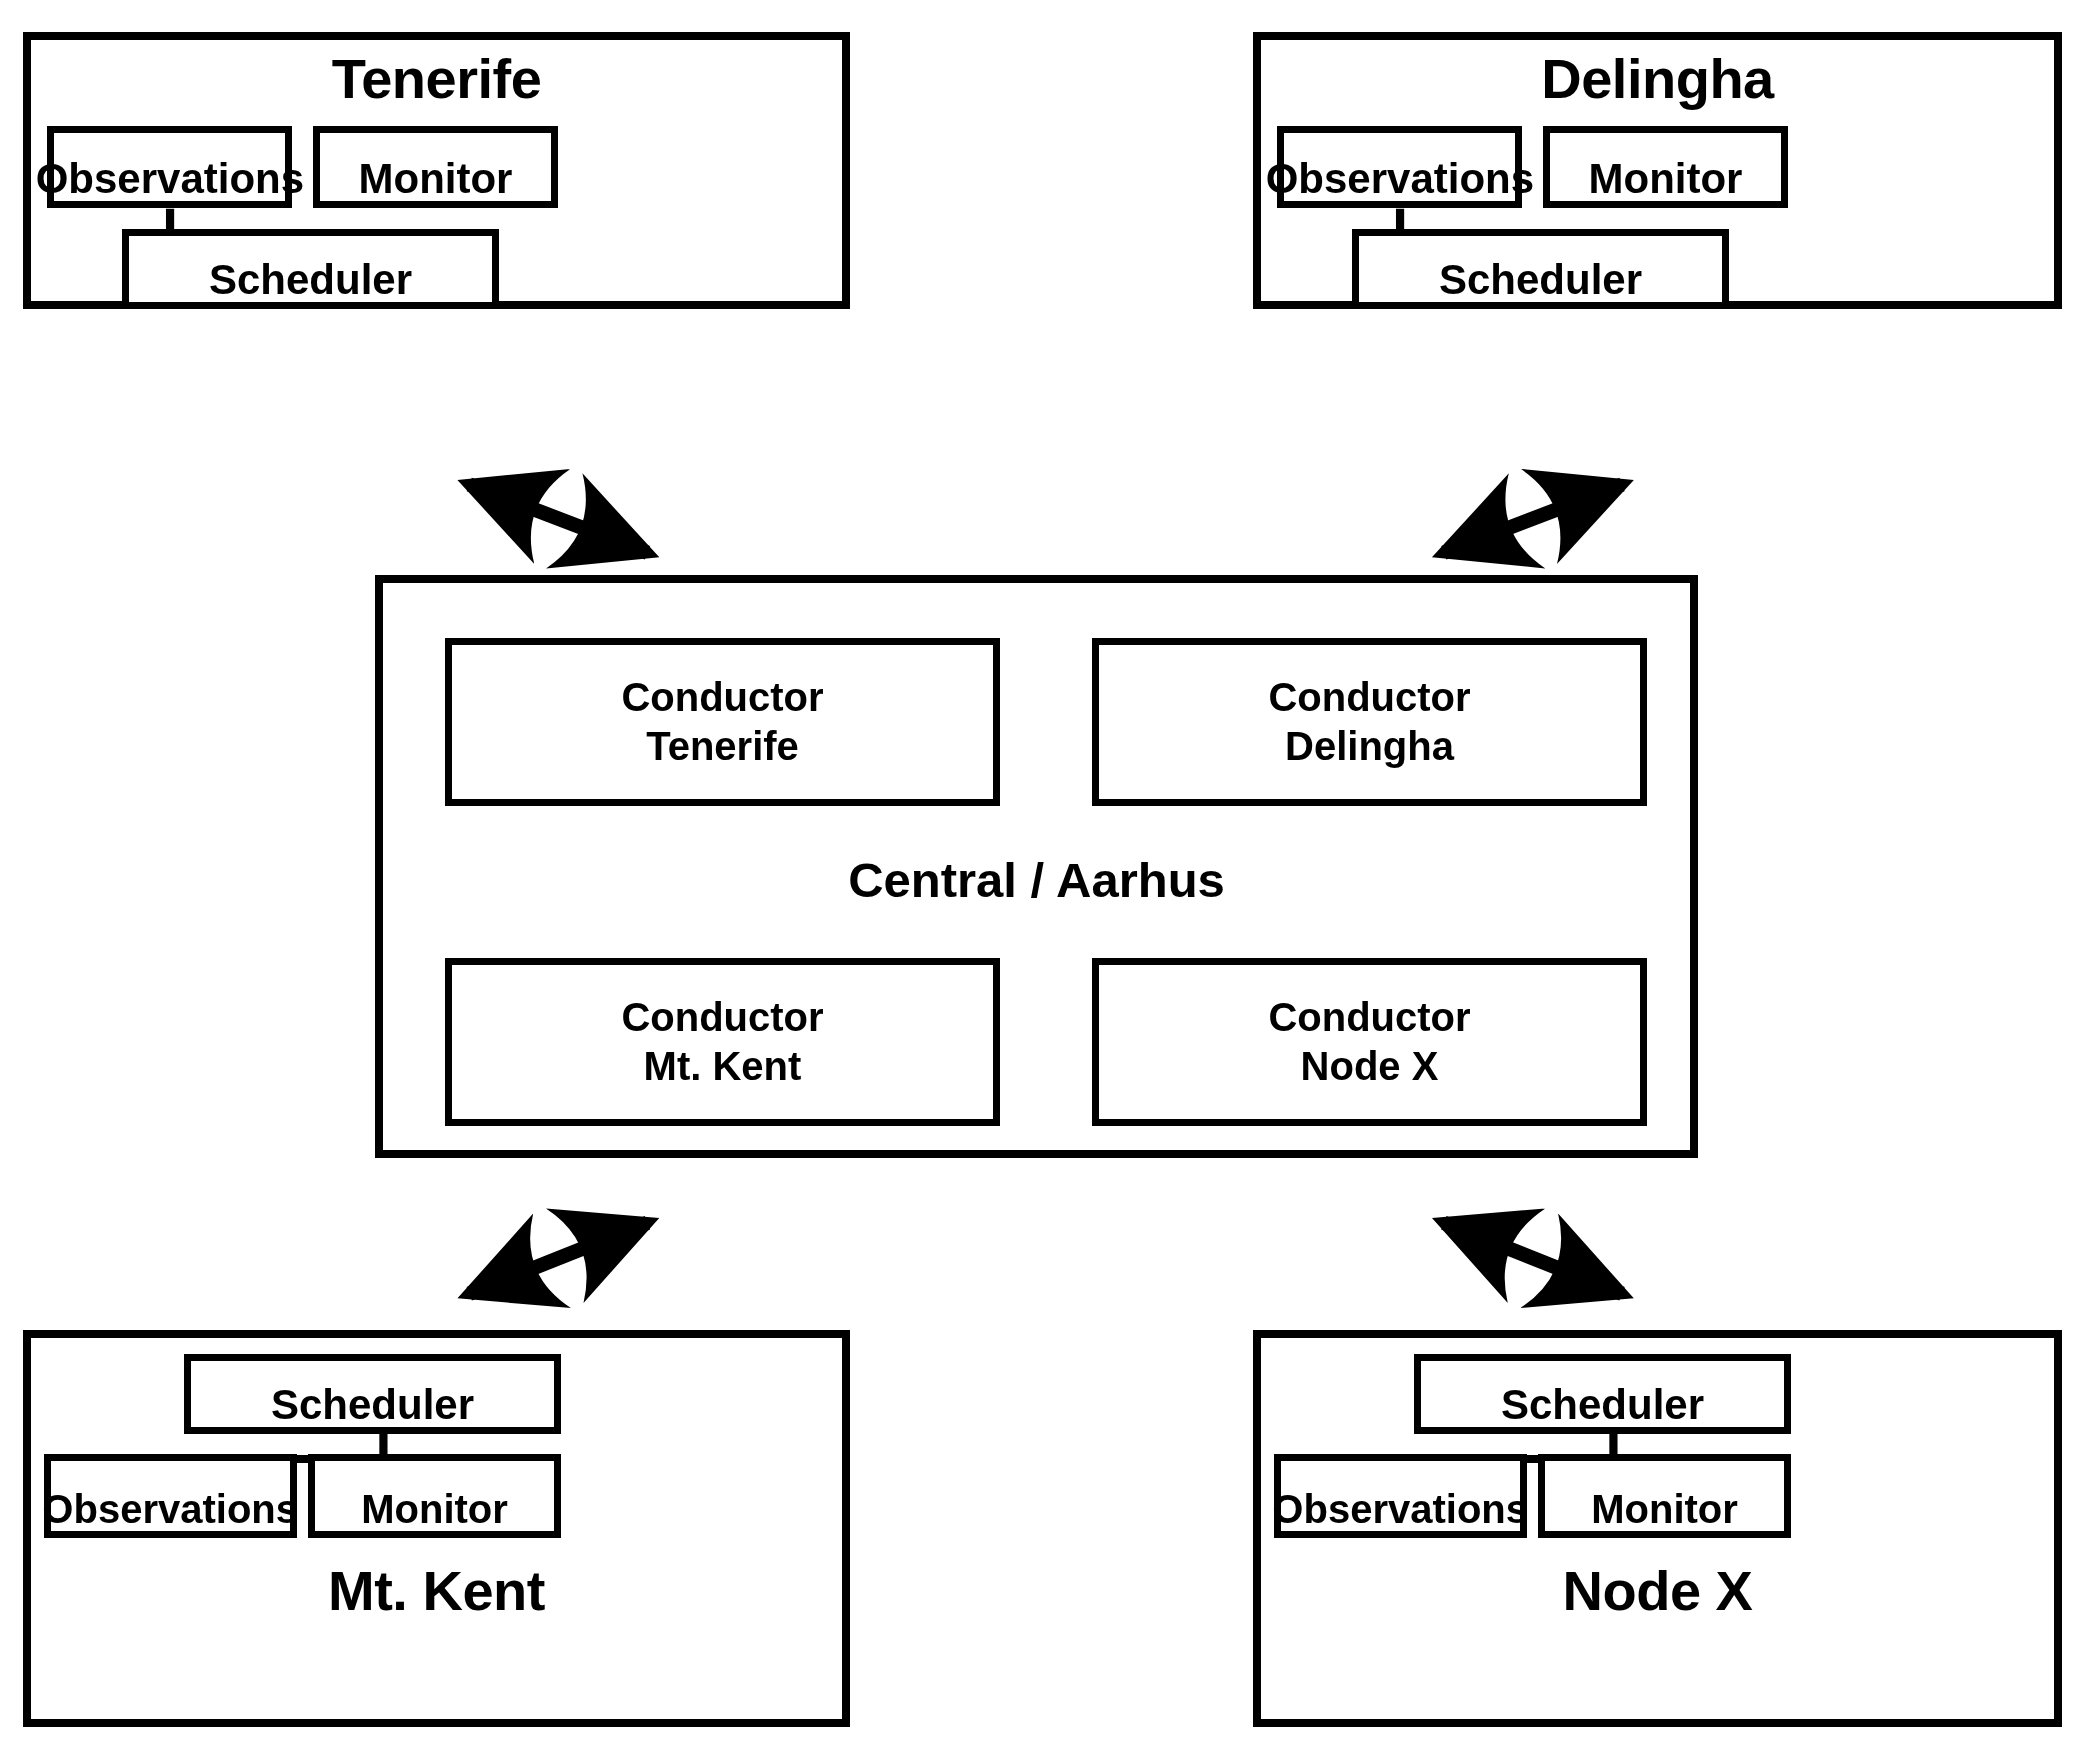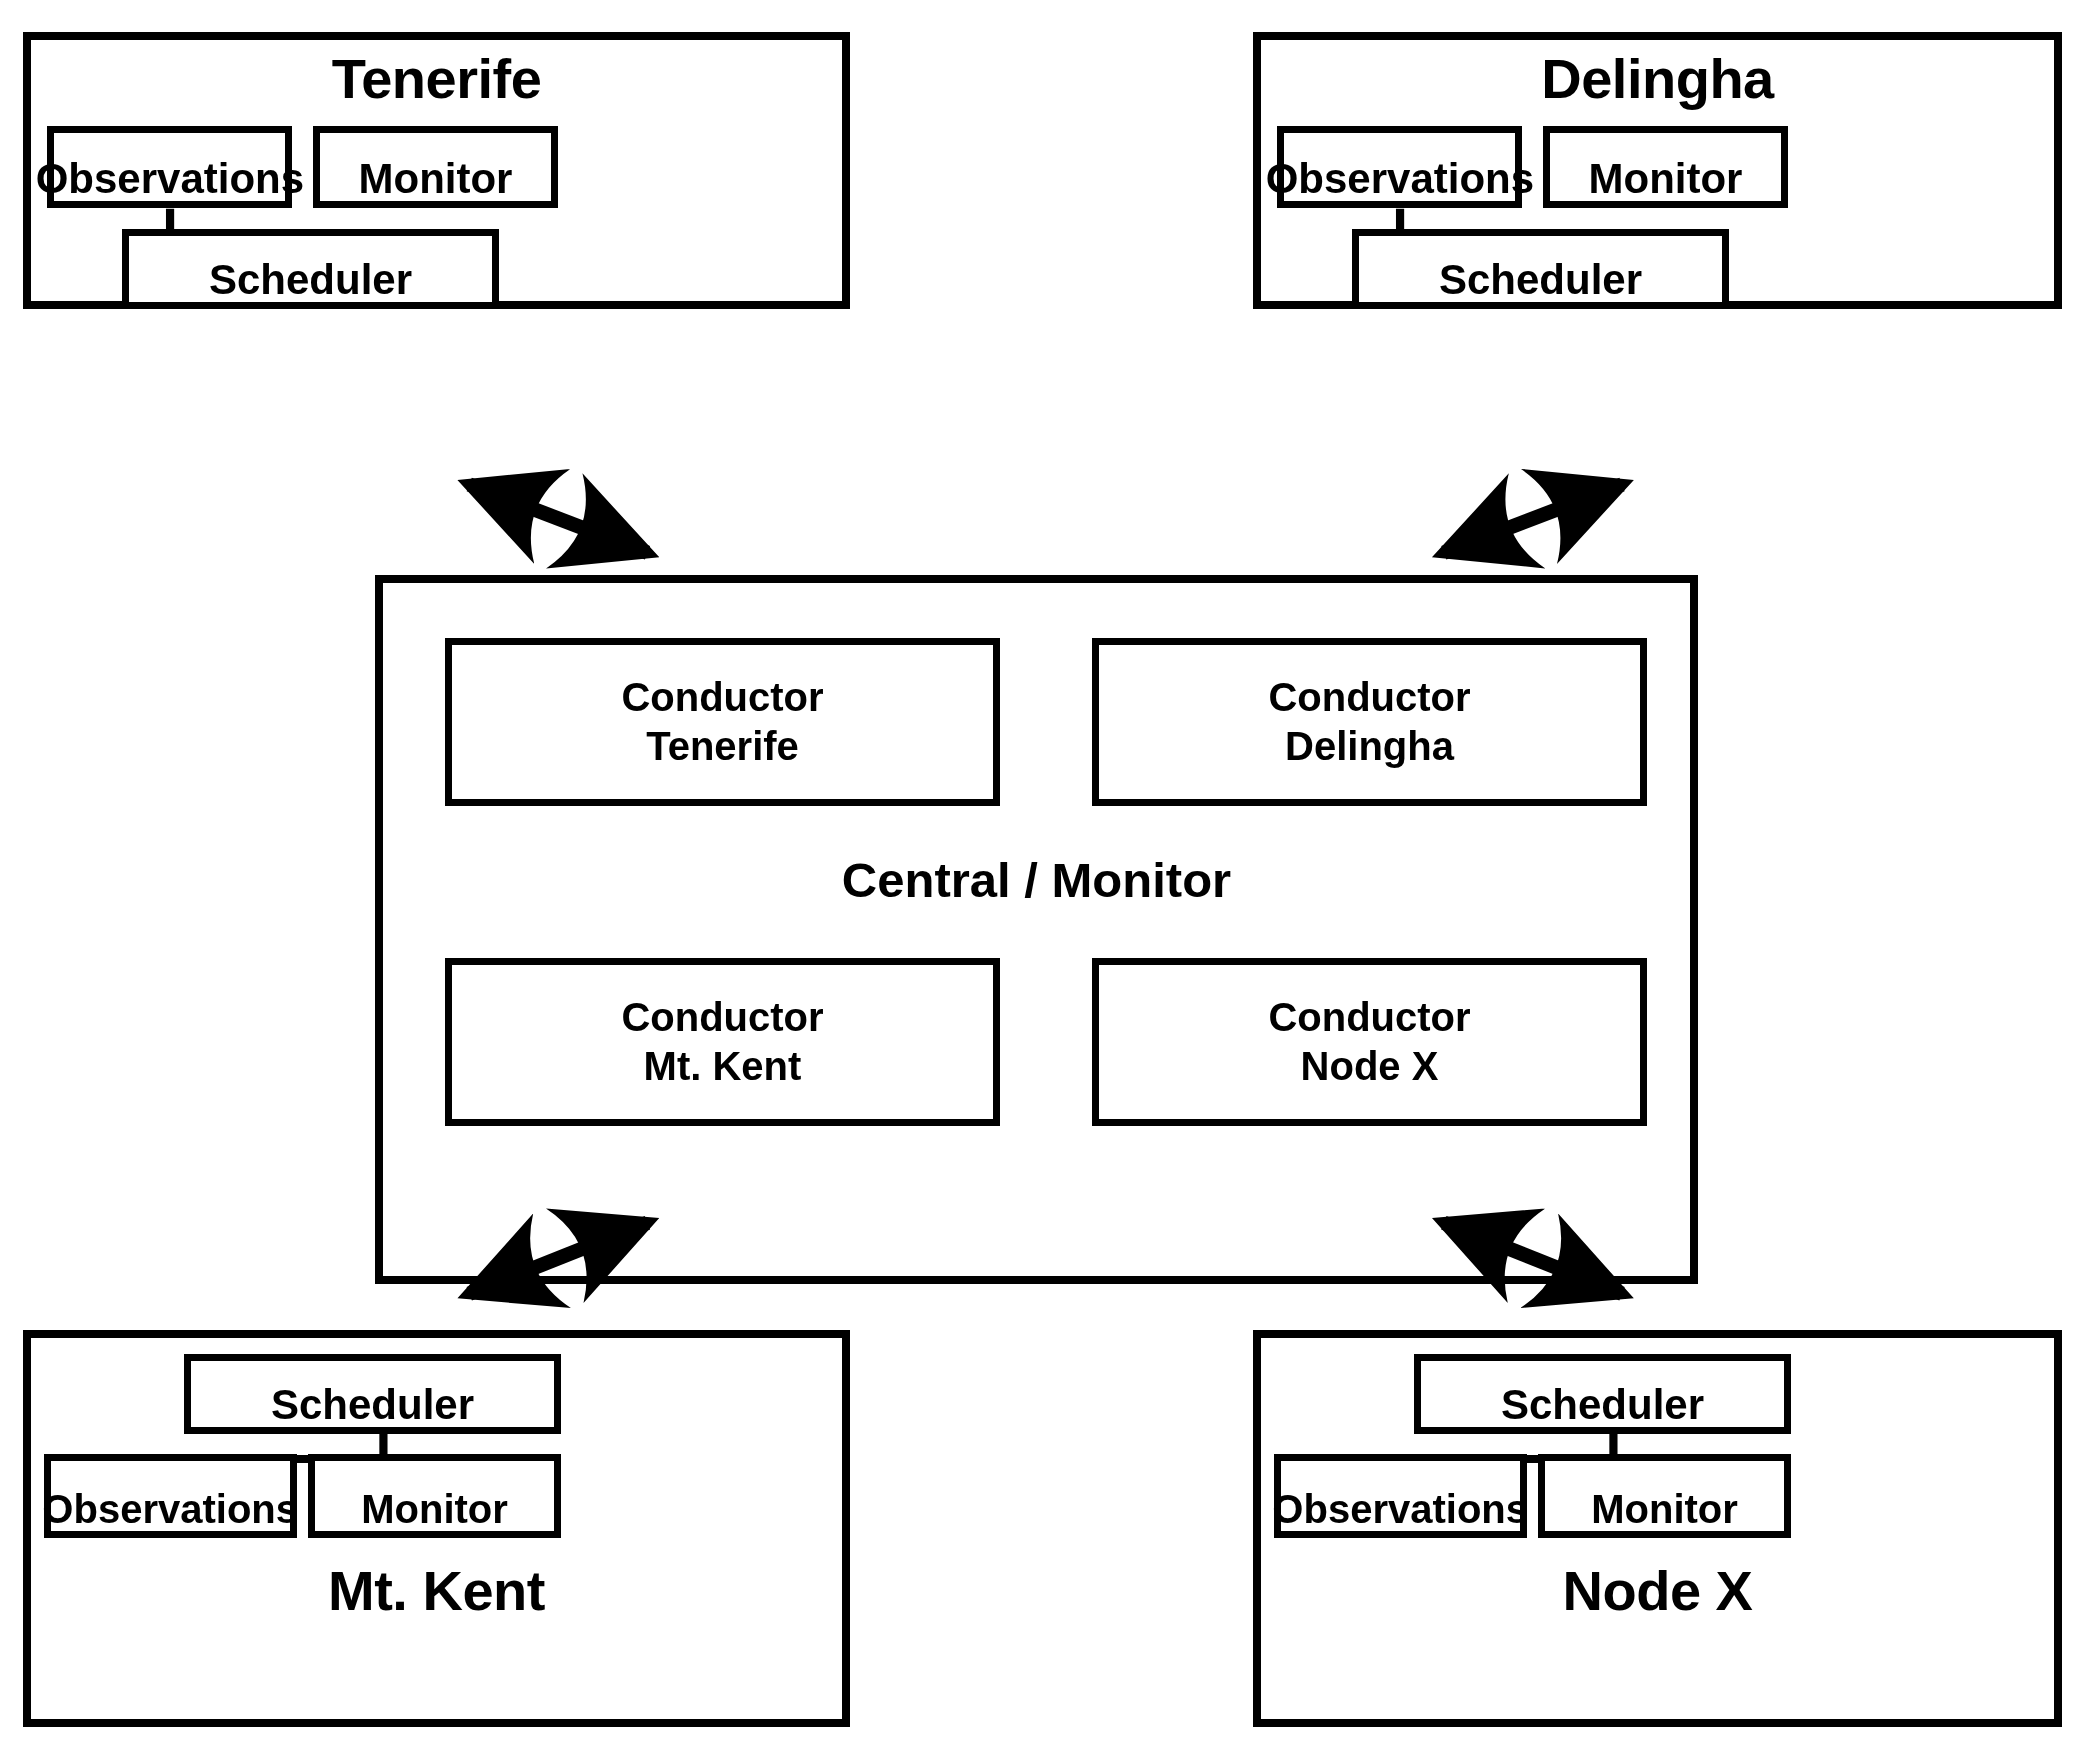--- a/index.html
+++ b/index.html
@@ -135,33 +135,33 @@
       <svg width="509" height="64" viewBox="0 0 560 70">
         <path d="M 153 5 L 153 35 L 388 35 L 388 65" fill="none" stroke="#000" stroke-width="9"></path>
       </svg>
     </div>
 
     <div class="comp comp-lg" style="left:91px; top:189px; width:377px; height:80px;">
       <span>Scheduler</span>
     </div>
   </div>
 
-  <div class="hub" style="left:375px; top:575px; width:1323px; height:709px;">
+  <div class="hub" style="left:375px; top:575px; width:1323px; height:583px;">
 
     <div class="conductor" style="left:62px; top:55px; width:555px; height:168px;">
       <span>Conductor</span>
       <span>Tenerife</span>
     </div>
 
     <div class="conductor" style="left:709px; top:55px; width:555px; height:168px;">
       <span>Conductor</span>
       <span>Delingha</span>
     </div>
 
-    <div class="hub-title" style="top:273px;">Central / Monitor</div>
+    <div class="hub-title" style="top:273px;">Central / Aarhus</div>
 
     <div class="conductor" style="left:62px; top:375px; width:555px; height:168px;">
       <span>Conductor</span>
       <span>Mt. Kent</span>
     </div>
 
     <div class="conductor" style="left:709px; top:375px; width:555px; height:168px;">
       <span>Conductor</span>
       <span>Node X</span>
     </div>

